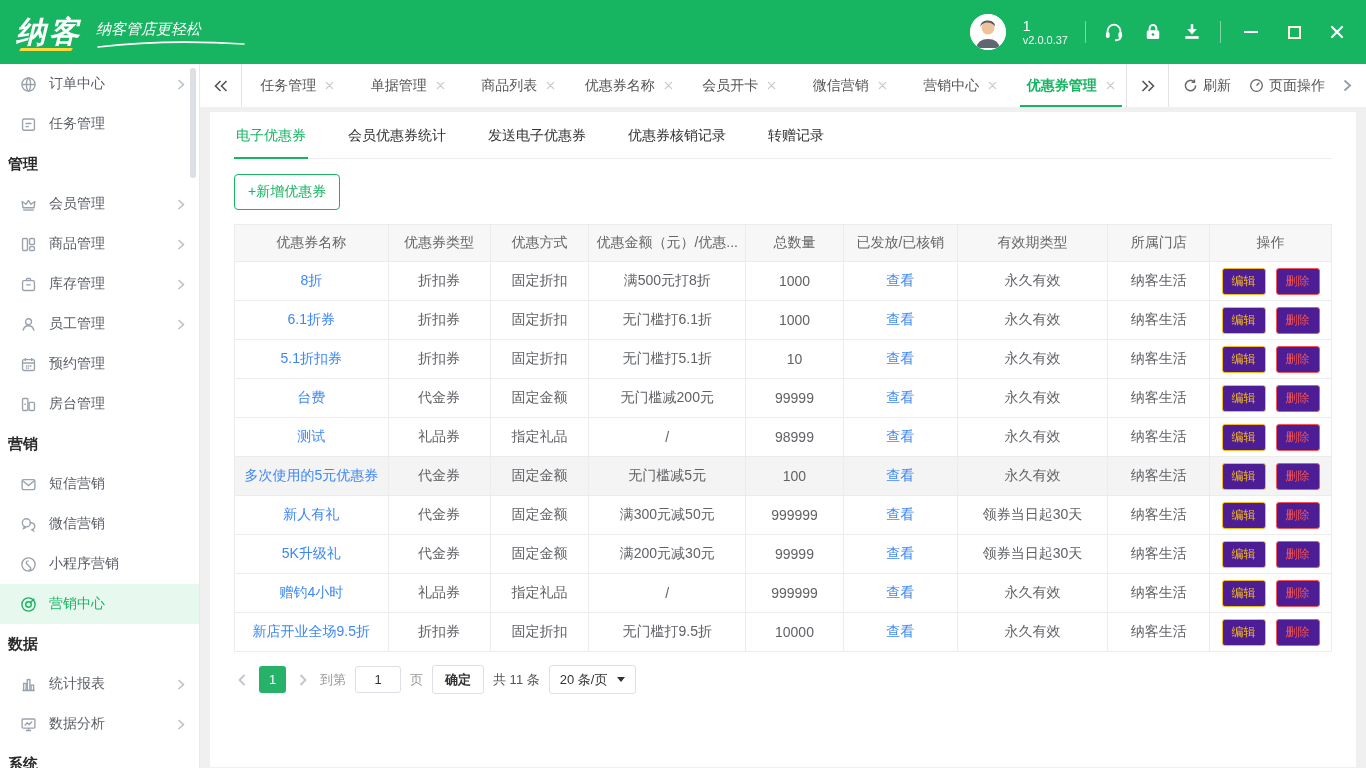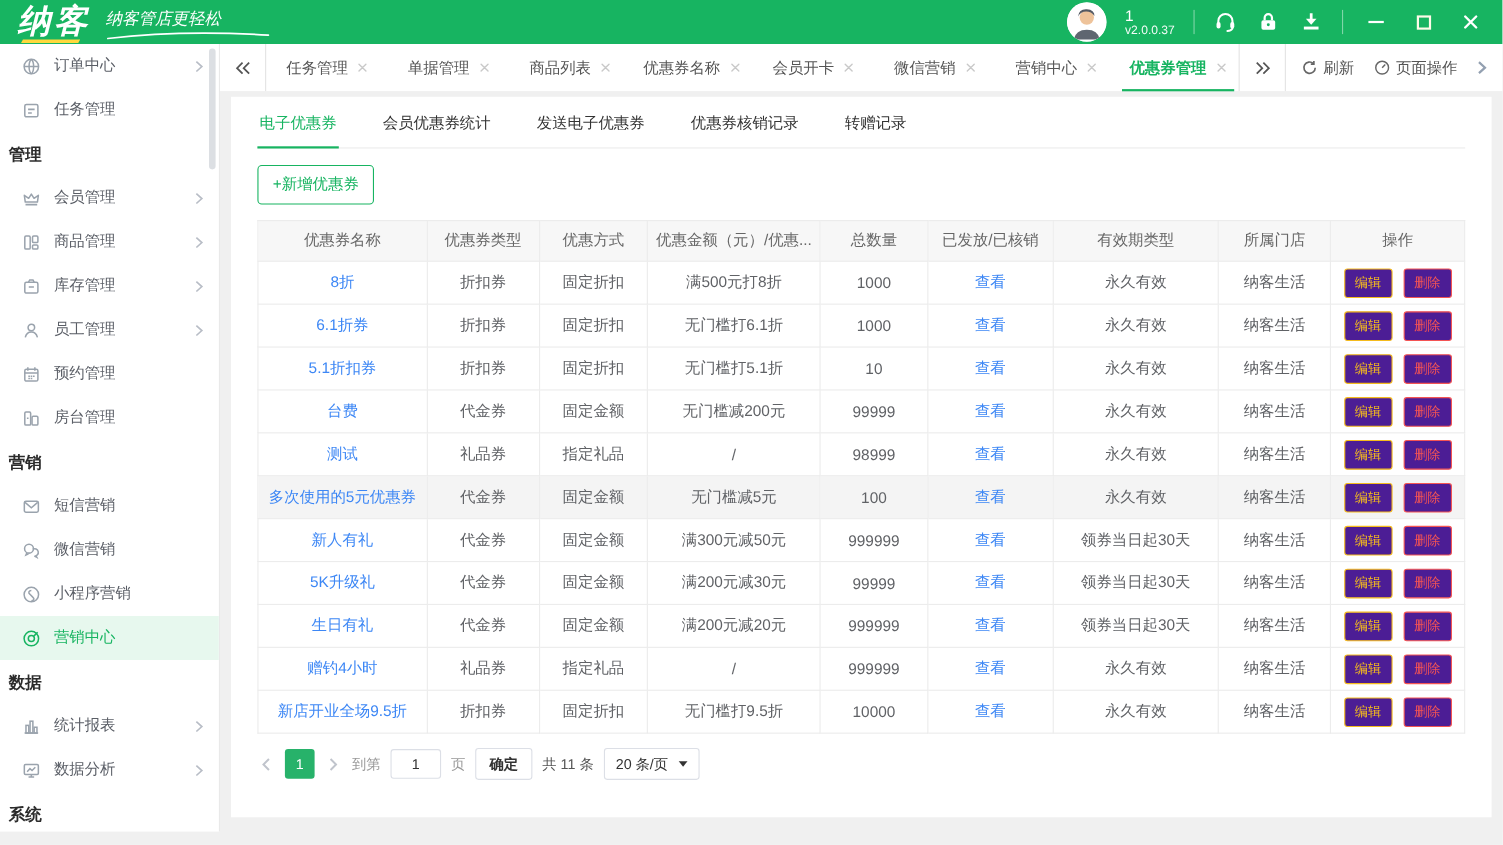--- a/index.html
+++ b/index.html
@@ -1,20 +1,20 @@
 <!DOCTYPE html>
 <html><head>
 <meta charset="utf-8">
 <style>
   * { margin:0; padding:0; box-sizing:border-box; }
   html,body { width:1366px; height:768px; overflow:hidden;
     font-family:"Liberation Sans","DejaVu Sans",sans-serif; background:#f0f0f0; }
 
   
-  .topbar { height:40px; background:#17b461; display:flex; align-items:center; color:#fff; position:relative; }
+  .topbar { height:64px; background:#17b461; display:flex; align-items:center; color:#fff; position:relative; }
   .logo-wrap { display:flex; align-items:center; padding-left:16px; gap:14px; min-width:200px; }
   .logo { font-size:30px; font-weight:bold; font-style:italic; letter-spacing:3px; position:relative; line-height:1; }
   .logo::after { content:""; position:absolute; left:4px; right:10px; bottom:-4px; height:3px;
     background:#ffd83d; transform:skewX(-30deg); }
   .slogan { font-size:15px; font-style:italic; position:relative; padding-bottom:6px; white-space:nowrap; }
   .slogan svg { position:absolute; left:0; bottom:-4px; }
   .topnav { display:flex; gap:4px; margin-left:26px; }
   .topnav-tab { padding:9px 24px 12px; background:rgba(255,255,255,0.16); font-size:16px; font-weight:bold;
     position:relative; cursor:pointer; }
   .topnav-tab.active::after { content:""; position:absolute; left:14px; right:14px; bottom:6px; height:3px; background:#fff; }
@@ -564,31 +564,20 @@
                 <td>代金券</td>
                 <td>固定金额</td>
                 <td>满200元减30元</td>
                 <td>99999</td>
                 <td><span class="blue-link">查看</span></td>
                 <td>领券当日起30天</td>
                 <td>纳客生活</td>
                 <td><button class="op-btn op-edit">编辑</button><button class="op-btn op-del">删除</button></td>
               </tr>
               <tr>
-                <td><span class="blue-link">生日有礼</span></td>
-                <td>代金券</td>
-                <td>固定金额</td>
-                <td>满200元减20元</td>
-                <td>999999</td>
-                <td><span class="blue-link">查看</span></td>
-                <td>领券当日起30天</td>
-                <td>纳客生活</td>
-                <td><button class="op-btn op-edit">编辑</button><button class="op-btn op-del">删除</button></td>
-              </tr>
-              <tr>
                 <td><span class="blue-link">赠钓4小时</span></td>
                 <td>礼品券</td>
                 <td>指定礼品</td>
                 <td>/</td>
                 <td>999999</td>
                 <td><span class="blue-link">查看</span></td>
                 <td>永久有效</td>
                 <td>纳客生活</td>
                 <td><button class="op-btn op-edit">编辑</button><button class="op-btn op-del">删除</button></td>
               </tr>

